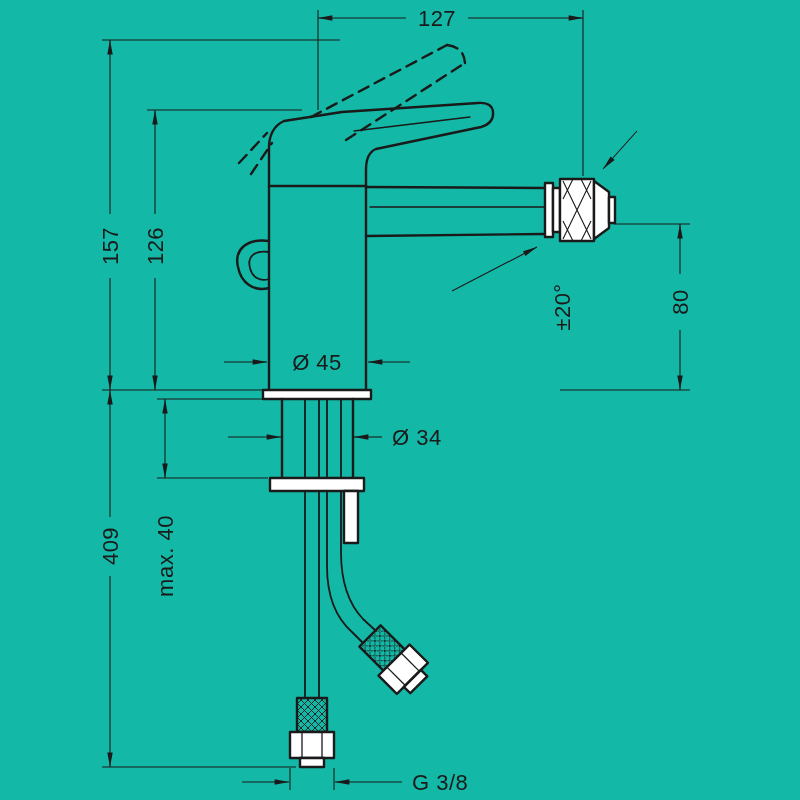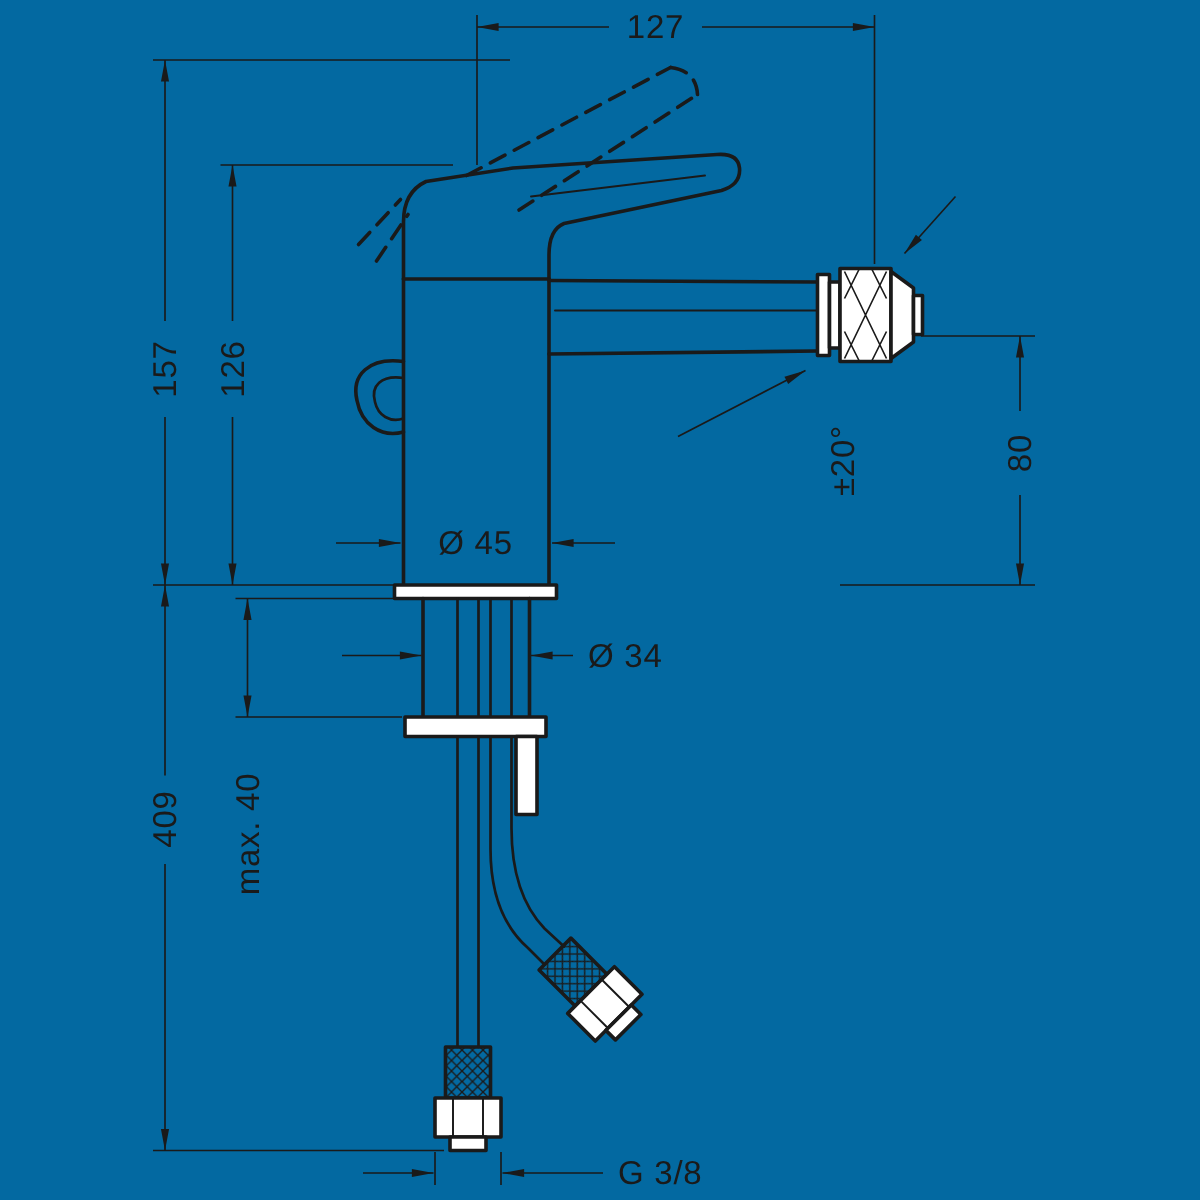--- a/index.html
+++ b/index.html
@@ -1,16 +1,16 @@
 <!DOCTYPE html>
 <html><head>
 <meta charset="utf-8">
 <style>
   html,body{margin:0;padding:0;background:#ffffff;}
-  .stage{position:relative;width:800px;height:800px;background:#0369a1;overflow:hidden;
+  .stage{position:relative;width:800px;height:800px;background:#14b8a6;overflow:hidden;
          font-family:"Liberation Sans",sans-serif;}
   svg text{font-family:"Liberation Sans",sans-serif;font-size:22px;fill:#1a1a1a;letter-spacing:.5px;}
   .obj{stroke:#1a1a1a;stroke-width:2.4;fill:none;stroke-linecap:round;stroke-linejoin:round;}
   .mid{stroke-width:1.8;}
   .thin{stroke-width:1.3;}
   .dash{stroke-dasharray:11 7;}
   .dim{stroke:#1a1a1a;stroke-width:1.1;fill:none;}
   .fillw{fill:#ffffff;}
   .braidfill{fill:url(#braid);}
 </style>

